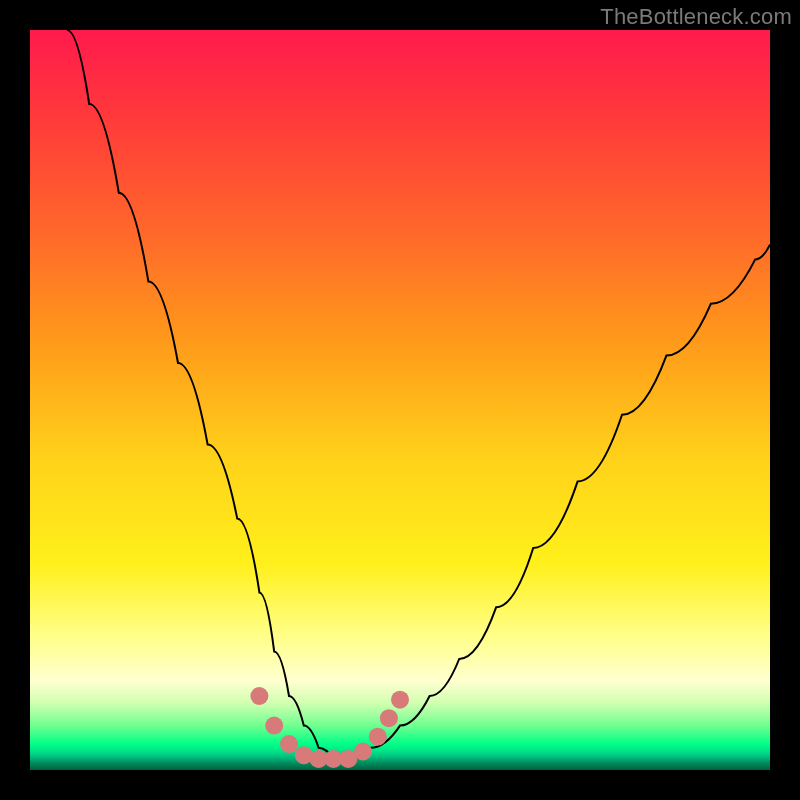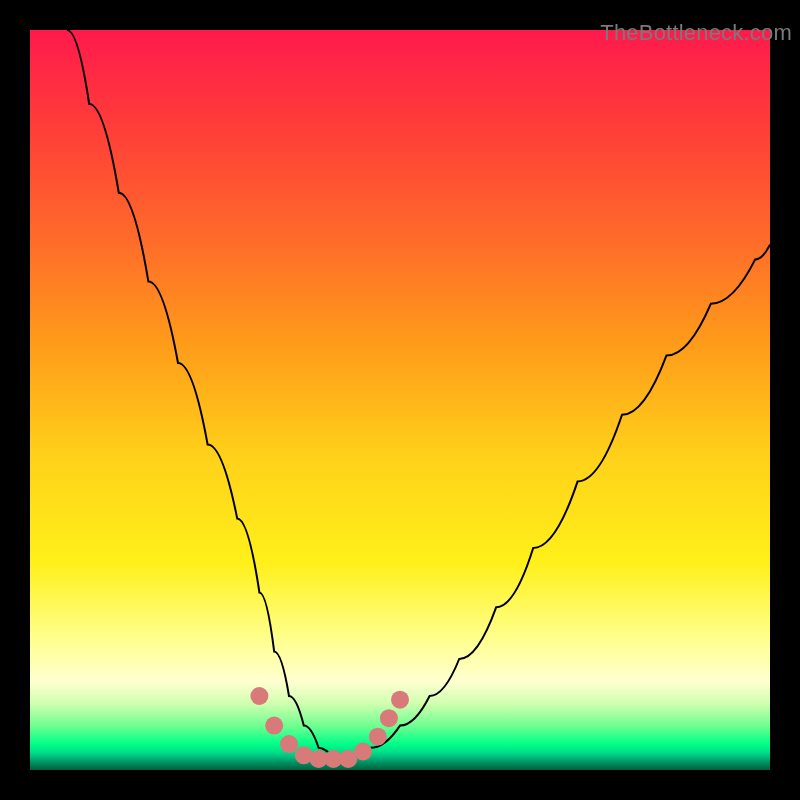--- a/index.html
+++ b/index.html
@@ -36,21 +36,21 @@
   .curvewrap {
     position: absolute;
     left: 30px;
     top: 30px;
     width: 740px;
     height: 740px;
     pointer-events: none;
   }
   .watermark {
     position: absolute;
-    top: 20px;
+    top: 4px;
     right: 8px;
     color: #7a7a7a;
     font-family: Arial, Helvetica, sans-serif;
     font-size: 22px;
     letter-spacing: 0.2px;
   }
 </style>
 </head>
 <body>
 

